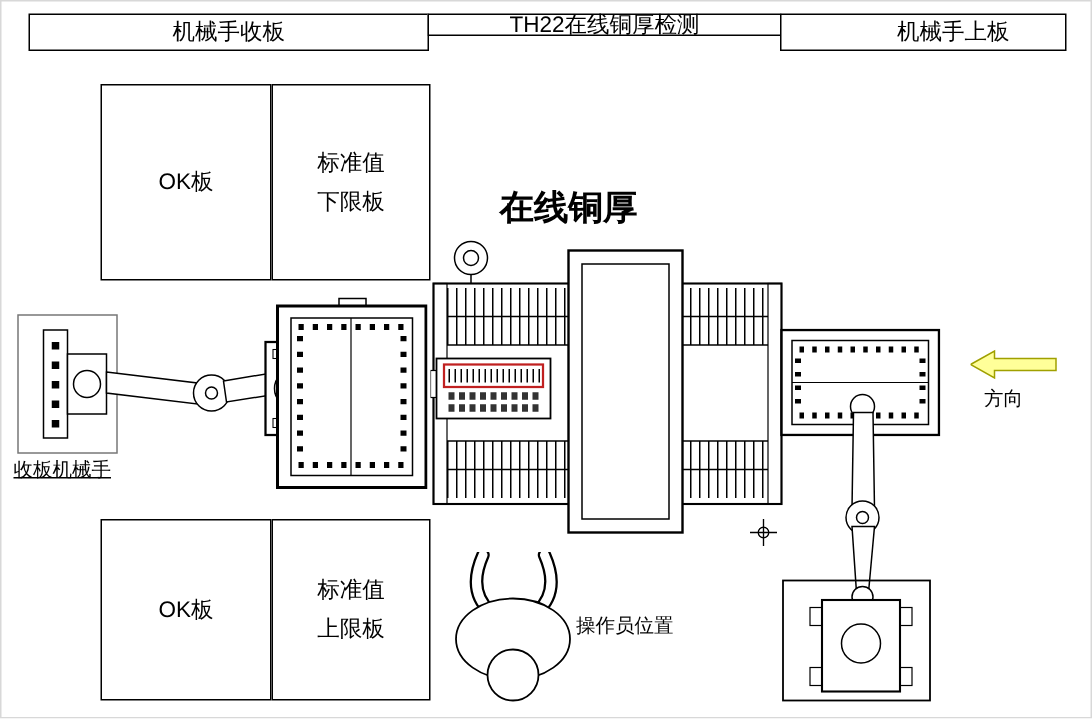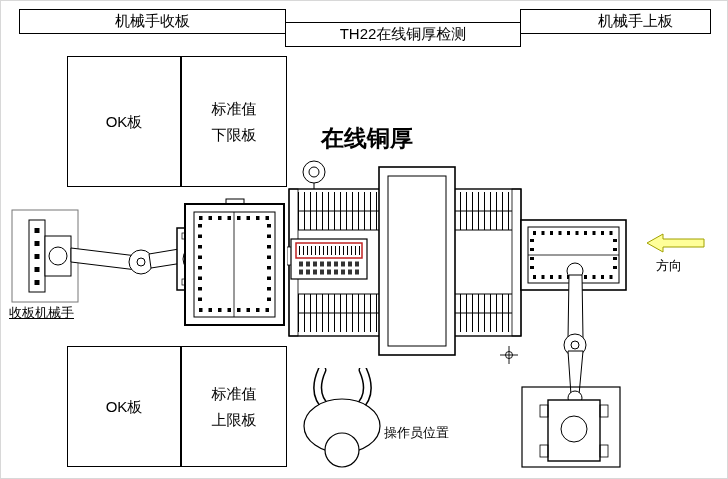--- a/index.html
+++ b/index.html
@@ -24,21 +24,21 @@
   svg { display:block; }
 </style>
 </head>
 <body>
 
 <div class="canvas">
 
   <div class="cell abs" style="left:18px; top:8px; width:267px; height:25px;">
     <span>机械手收板</span>
   </div>
-  <div class="cell abs" style="left:284px; top:21px; width:236px; height:25px;">
+  <div class="cell abs" style="left:284px; top:8px; width:236px; height:15px;">
     <span>TH22在线铜厚检测</span>
   </div>
   <div class="cell abs" style="left:519px; top:8px; width:191px; height:25px;padding-left:40px;">
     <span>机械手上板</span>
   </div>
 
   <div class="box abs" style="left:66px; top:55px; width:114px; height:131px;">
     <span>OK板</span>
   </div>
   <div class="box abs" style="left:180px; top:55px; width:106px; height:131px;">
@@ -46,21 +46,21 @@
     <span>下限板</span>
   </div>
   <div class="box abs" style="left:66px; top:345px; width:114px; height:121px;">
     <span>OK板</span>
   </div>
   <div class="box abs" style="left:180px; top:345px; width:106px; height:121px;">
     <span>标准值</span>
     <span>上限板</span>
   </div>
 
-  <div class="title abs" style="left:320px; top:122px;">在线铜厚</div>
+  <div class="title abs" style="left:332px; top:122px;">在线铜厚</div>
 
   <svg class="abs" style="left:8px; top:205px;" width="210" height="100" viewBox="0 0 210 100">
     <rect x="3" y="4" width="66" height="92" fill="none" stroke="#777" stroke-width="1"></rect>
     <rect x="20" y="14" width="16" height="72" fill="#fff" stroke="#000"></rect>
     <line x1="28" y1="22" x2="28" y2="82" stroke="#000" stroke-width="5" stroke-dasharray="5 8"></line>
     <rect x="36" y="30" width="26" height="40" fill="#fff" stroke="#000"></rect>
     <circle cx="49" cy="50" r="9" fill="#fff" stroke="#000"></circle>
     <polygon points="62,42 128,50 128,64 62,56" fill="#fff" stroke="#000"></polygon>
     <circle cx="132" cy="56" r="12" fill="#fff" stroke="#000"></circle>
     <circle cx="132" cy="56" r="4" fill="none" stroke="#000"></circle>
@@ -147,16 +147,16 @@
     <path d="M63,2 C71,20 67,32 58,40" fill="none" stroke="#fff" stroke-width="6" stroke-linecap="round"></path>
     <ellipse cx="42" cy="58" rx="38" ry="27" fill="#fff" stroke="#000" stroke-width="1.2"></ellipse>
     <circle cx="42" cy="82" r="17" fill="#fff" stroke="#000" stroke-width="1.2"></circle>
   </svg>
 
   <svg class="abs" style="left:646px; top:232px;" width="58" height="20" viewBox="0 0 58 20">
     <polygon points="0,10 16,1 16,6 57,6 57,14 16,14 16,19" fill="#ffff99" stroke="#a0a000" stroke-width="1"></polygon>
   </svg>
 
   <div class="label abs" style="left:8px; top:303px;text-decoration:underline;">收板机械手</div>
-  <div class="label abs" style="left:383px; top:423px;">操作员位置</div>
+  <div class="label abs" style="left:383px; top:407px;">操作员位置</div>
   <div class="label abs" style="left:655px; top:256px;">方向</div>
 
 </div>
 
 </body></html>

